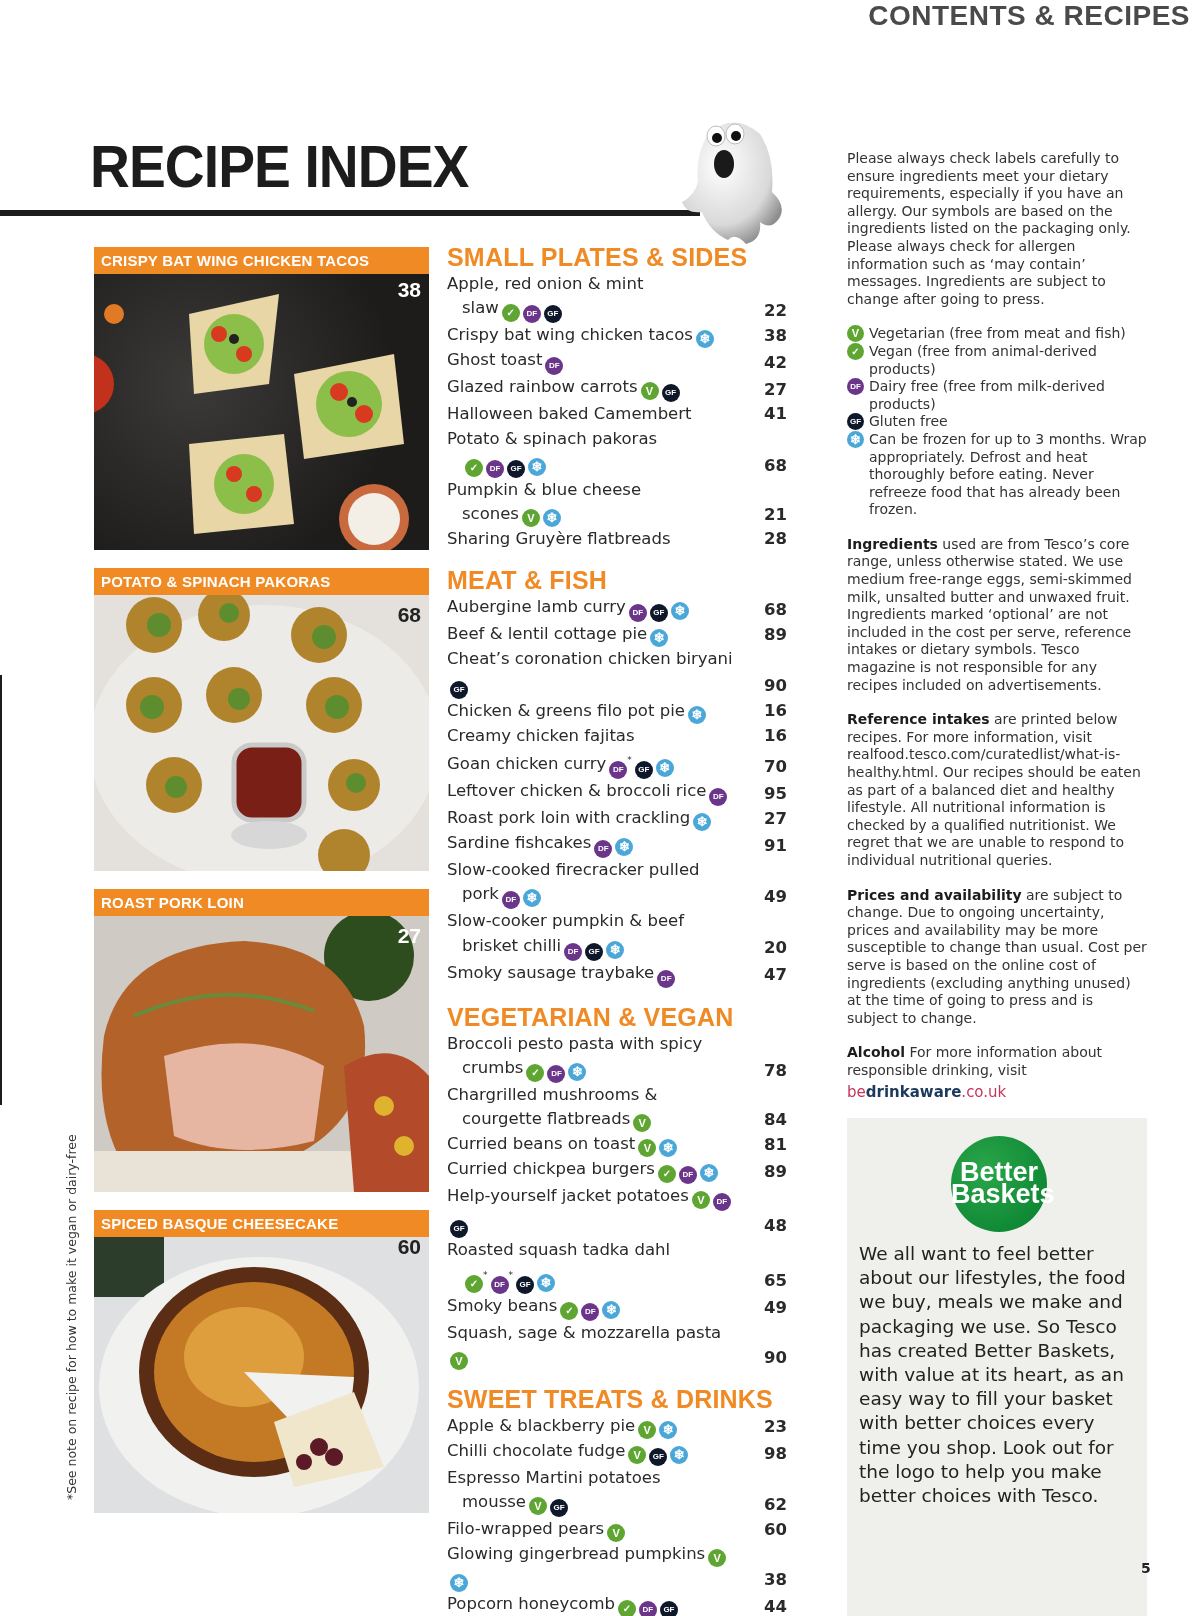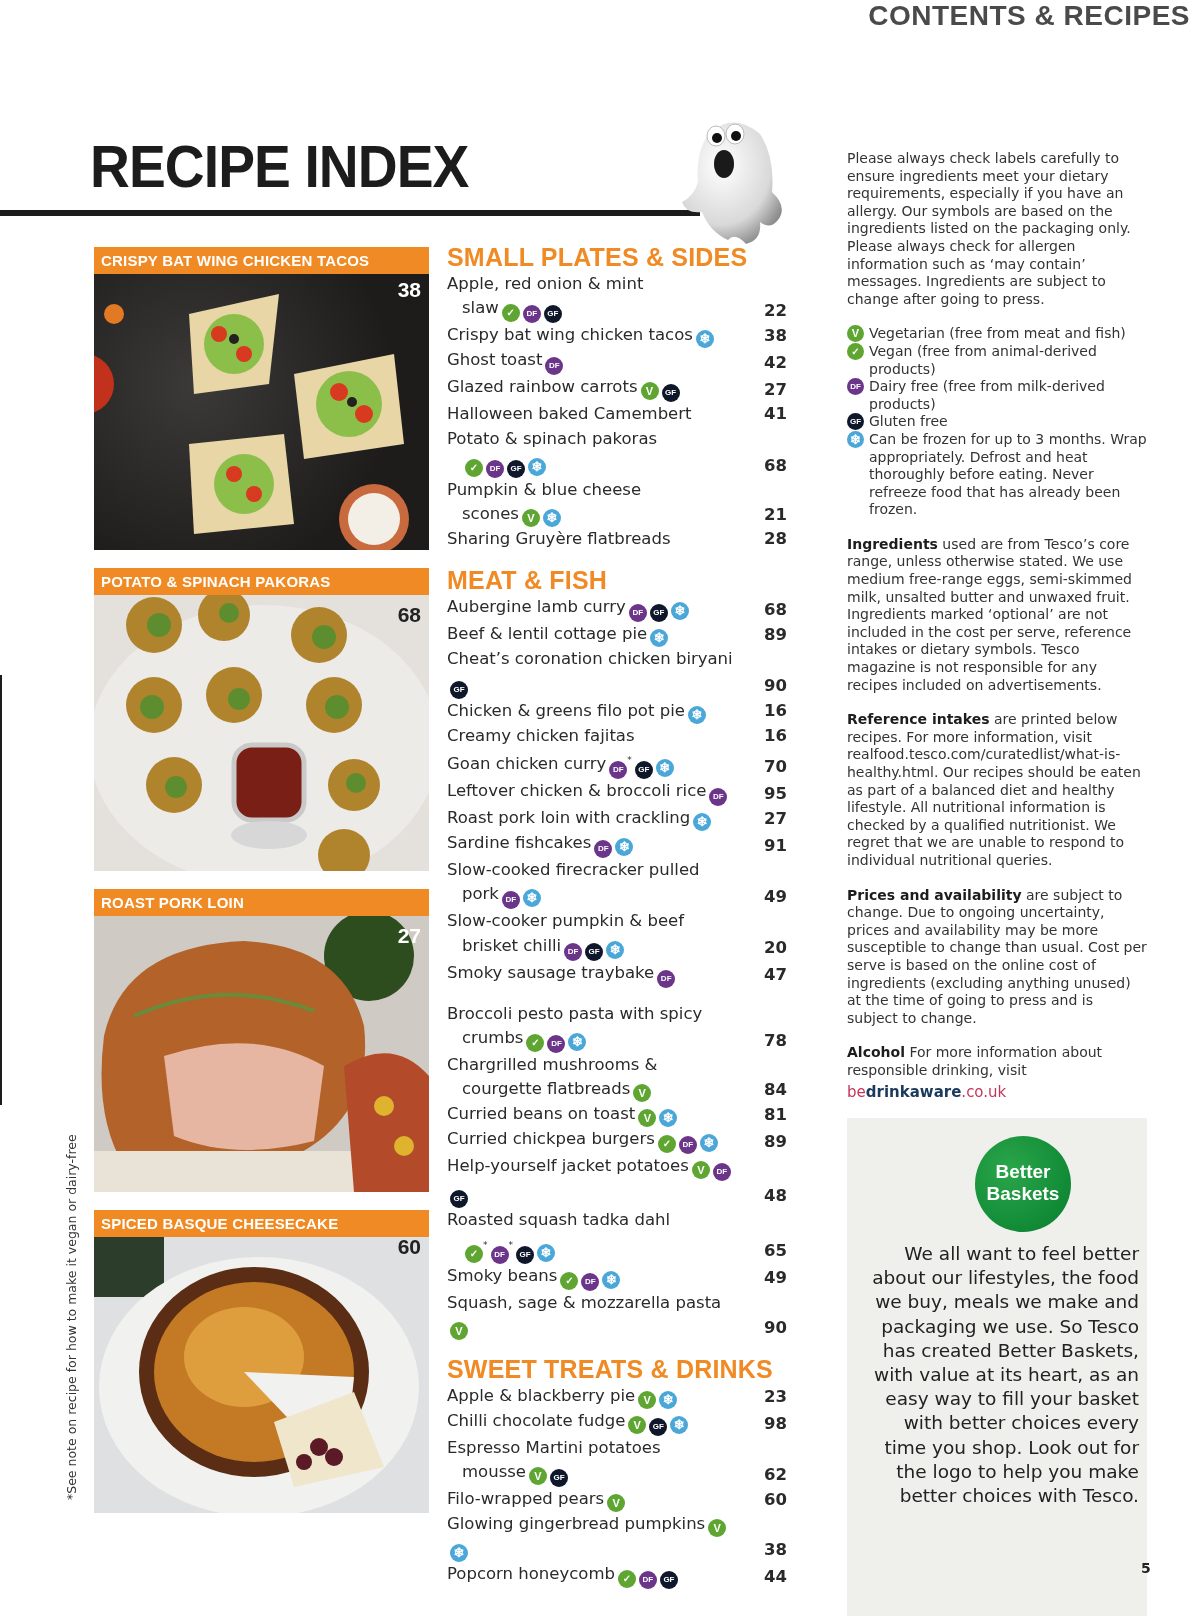--- a/index.html
+++ b/index.html
@@ -65,23 +65,23 @@
   .drinkaware { font-size: 15px; margin-top: 4px; }
   .drinkaware .be { color: #c4355b; }
   .drinkaware .drink { color: #1b3a5c; font-weight: bold; }
   .drinkaware .co { color: #c4355b; }
 
   .bb-panel { position: absolute; left: 847px; top: 1118px; width: 300px; height: 498px; background: #efefec; }
   .bb-logo {
     position: absolute; left: 104px; top: 18px; width: 96px; height: 96px; border-radius: 50%;
     background: radial-gradient(circle at 35% 35%, #2aa64a, #118a36 70%, #0b7a2e);
     color: #fff; font-family: "Liberation Sans", sans-serif; font-weight: bold;
-    font-size: 19px; line-height: 22px; text-align: center; padding-top: 25px; margin-left: 24px;
-  }
-  .bb-text { position: absolute; left: 12px; top: 124px; width: 280px; text-align: right; font-size: 18.5px; line-height: 24.2px; color: #222; }
+    font-size: 27px; line-height: 22px; text-align: center; padding-top: 25px;
+  }
+  .bb-text { position: absolute; left: 12px; top: 124px; width: 280px; text-align: left; font-size: 18.5px; line-height: 24.2px; color: #222; }
 
   .vertical-note {
     position: absolute; left: 64px; top: 1500px; transform-origin: left top; transform: rotate(-90deg);
     font-size: 12.5px; white-space: nowrap; color: #333;
   }
   .page-number { position: absolute; left: 1141px; top: 1560px; font-size: 14px; font-weight: bold; color: #222; }
   .edge-strip { position: absolute; left: 0; top: 675px; width: 2px; height: 430px; background: #1c1c1c; }
 </style>
 </head>
 <body>
@@ -226,20 +226,21 @@
     <div class="recipe-row"><span>Chicken &amp; greens filo pot pie</span><span class="badge fz">❄</span><span class="recipe-page">16</span></div>
     <div class="recipe-row"><span>Creamy chicken fajitas</span><span class="recipe-page">16</span></div>
     <div class="recipe-row"><span>Goan chicken curry</span><span class="badge df">DF</span><span class="star">*</span><span class="badge gf">GF</span><span class="badge fz">❄</span><span class="recipe-page">70</span></div>
     <div class="recipe-row"><span>Leftover chicken &amp; broccoli rice</span><span class="badge df">DF</span><span class="recipe-page">95</span></div>
     <div class="recipe-row"><span>Roast pork loin with crackling</span><span class="badge fz">❄</span><span class="recipe-page">27</span></div>
     <div class="recipe-row"><span>Sardine fishcakes</span><span class="badge df">DF</span><span class="badge fz">❄</span><span class="recipe-page">91</span></div>
     <div class="recipe-row"><span>Slow-cooked firecracker pulled</span><span class="indent"><span>pork</span><span class="badge df">DF</span><span class="badge fz">❄</span></span><span class="recipe-page">49</span></div>
     <div class="recipe-row"><span>Slow-cooker pumpkin &amp; beef</span><span class="indent"><span>brisket chilli</span><span class="badge df">DF</span><span class="badge gf">GF</span><span class="badge fz">❄</span></span><span class="recipe-page">20</span></div>
     <div class="recipe-row"><span>Smoky sausage traybake</span><span class="badge df">DF</span><span class="recipe-page">47</span></div>
     <div class="cat-gap"></div>
+    <div class="cat-title">VEGETARIAN &amp; VEGAN</div>
     <div class="recipe-row"><span>Broccoli pesto pasta with spicy</span><span class="indent"><span>crumbs</span><span class="badge vg">✓</span><span class="badge df">DF</span><span class="badge fz">❄</span></span><span class="recipe-page">78</span></div>
     <div class="recipe-row"><span>Chargrilled mushrooms &amp;</span><span class="indent"><span>courgette flatbreads</span><span class="badge v">V</span></span><span class="recipe-page">84</span></div>
     <div class="recipe-row"><span>Curried beans on toast</span><span class="badge v">V</span><span class="badge fz">❄</span><span class="recipe-page">81</span></div>
     <div class="recipe-row"><span>Curried chickpea burgers</span><span class="badge vg">✓</span><span class="badge df">DF</span><span class="badge fz">❄</span><span class="recipe-page">89</span></div>
     <div class="recipe-row"><span>Help-yourself jacket potatoes</span><span class="badge v">V</span><span class="badge df">DF</span><span class="badge gf">GF</span><span class="recipe-page">48</span></div>
     <div class="recipe-row"><span>Roasted squash tadka dahl</span><span class="indent"><span></span><span class="badge vg">✓</span><span class="star">*</span><span class="badge df">DF</span><span class="star">*</span><span class="badge gf">GF</span><span class="badge fz">❄</span></span><span class="recipe-page">65</span></div>
     <div class="recipe-row"><span>Smoky beans</span><span class="badge vg">✓</span><span class="badge df">DF</span><span class="badge fz">❄</span><span class="recipe-page">49</span></div>
     <div class="recipe-row"><span>Squash, sage &amp; mozzarella pasta</span><span class="badge v">V</span><span class="recipe-page">90</span></div>
     <div class="cat-gap"></div>
     <div class="cat-title">SWEET TREATS &amp; DRINKS</div>

